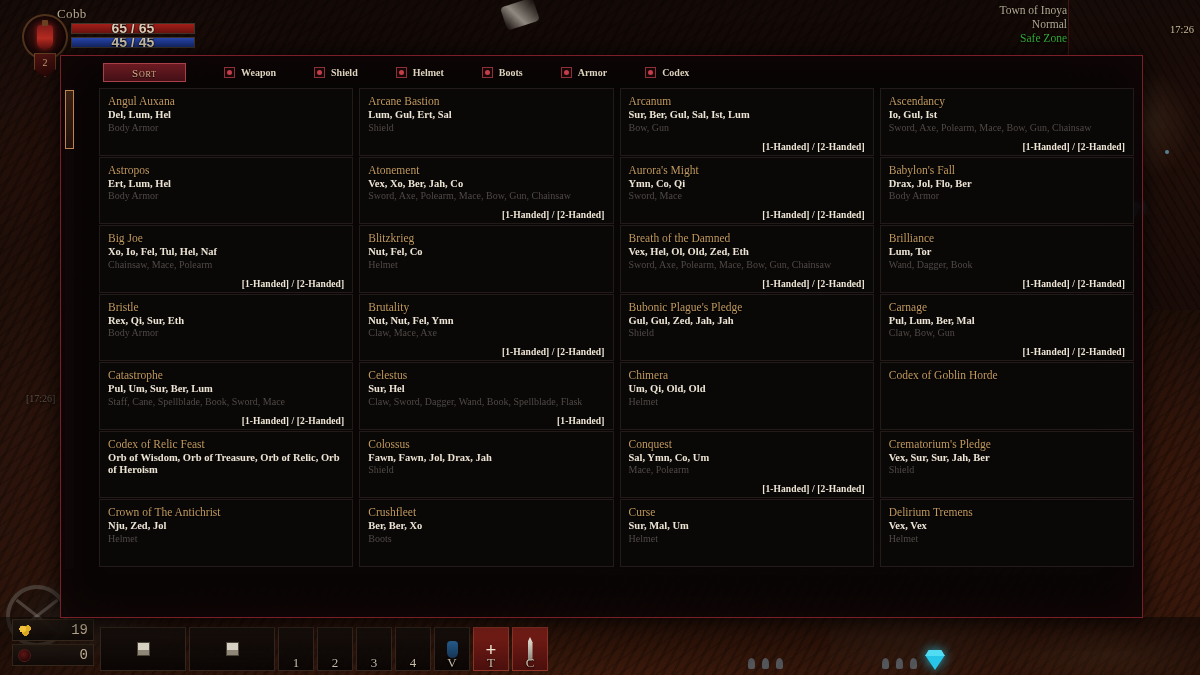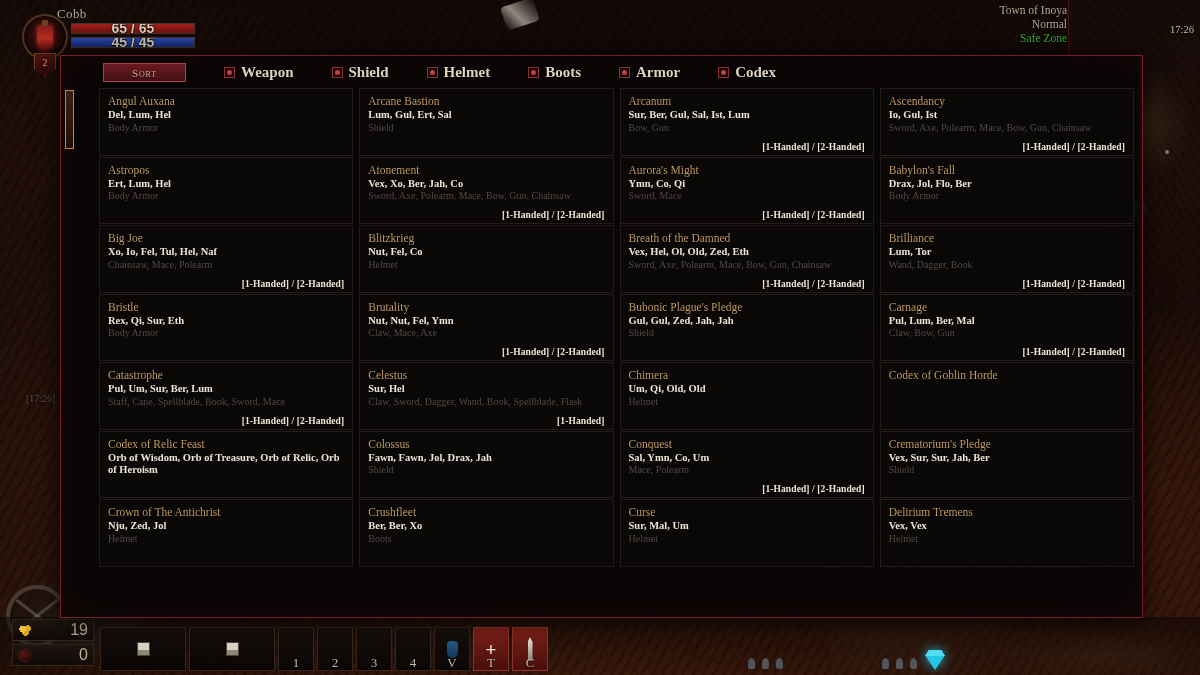--- a/index.html
+++ b/index.html
@@ -197,22 +197,22 @@
   }
   #currency-panel { position: absolute; left: 12px; bottom: 6px; width: 82px; }
   .currency-row {
     height: 22px; margin-bottom: 3px;
     background: linear-gradient(180deg, rgba(30,22,16,0.92), rgba(14,9,7,0.92));
     border: 1px solid rgba(78,58,38,0.5);
     display: flex; align-items: center; justify-content: space-between;
     padding: 0 5px;
   }
   .currency-row .amt {
-    color: #bdae92; font-size: 16px;
-    font-family: Liberation Sans, sans-serif;
+    color: #bdae92; font-size: 14px;
+    font-family: Liberation Mono, monospace;
   }
   .coin-icon {
     width: 15px; height: 12px;
     background:
       radial-gradient(circle at 32% 42%, #f2c23a 0 3.4px, rgba(0,0,0,0) 3.6px),
       radial-gradient(circle at 66% 36%, #e0ad27 0 3px, rgba(0,0,0,0) 3.2px),
       radial-gradient(circle at 50% 72%, #d9a520 0 3.2px, rgba(0,0,0,0) 3.4px);
   }
   .orb-icon {
     width: 13px; height: 13px; border-radius: 50%;
@@ -344,21 +344,21 @@
     width: 11px; height: 11px;
     background: #160607;
     border: 1px solid #8f3039;
     display: flex; align-items: center; justify-content: center;
   }
   .filter-chk .box::after {
     content: ""; width: 5px; height: 5px; border-radius: 50%;
     background: #c43d47;
   }
   .filter-chk .lbl {
-    color: #ddd2bc; font-size: 15px;
+    color: #ddd2bc; font-size: 10px;
     font-family: "Liberation Serif", serif; font-weight: bold;
     text-shadow: 0 1px 1px #000;
   }
 
   
   #recipe-area {
     position: relative;
     margin: 0 8px 0 38px;
     height: 481px;
   }

